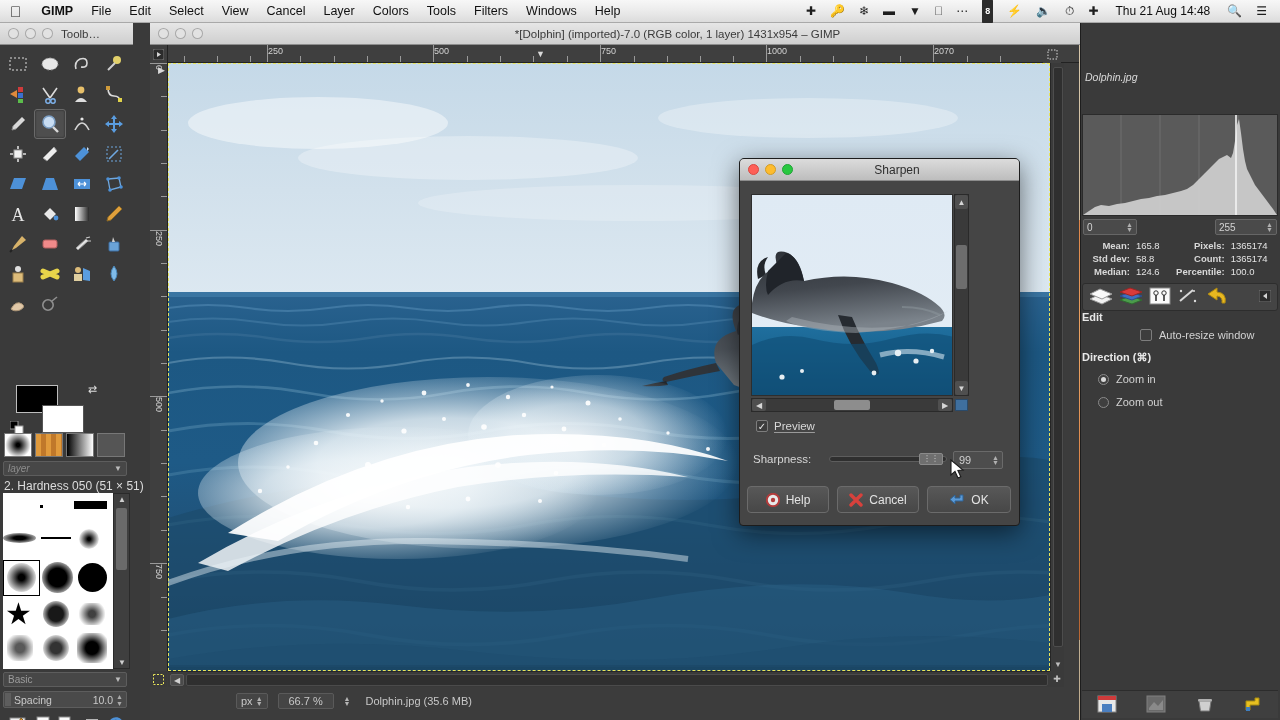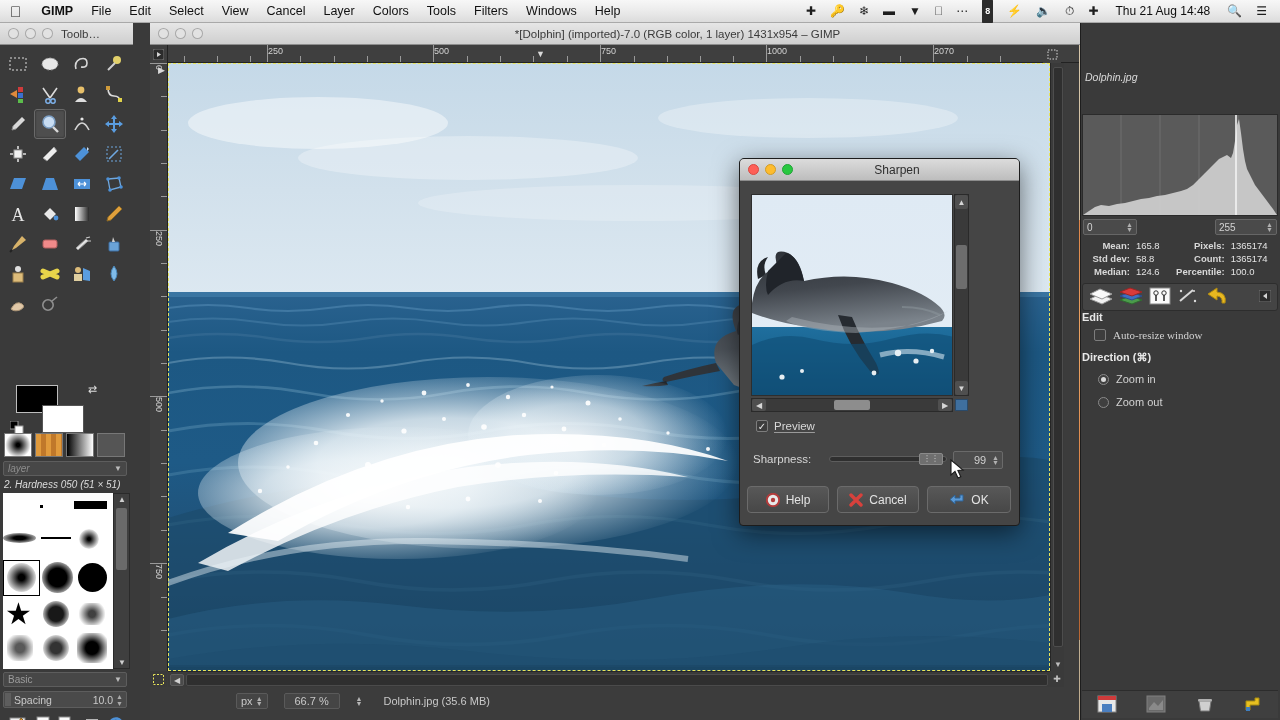--- a/index.html
+++ b/index.html
@@ -64,21 +64,21 @@
   
   .pprow { position:absolute; left:4px; top:410px; width:126px; height:26px; display:flex; gap:3px; }
   .ppcell { width:28px; height:24px; border:1px solid #777; }
 
   .filterbox { position:absolute; left:3px; top:438px; width:124px; height:15px;
                background:#474747; border:1px solid #5d5d5d; border-radius:2px;
                color:#8d8d8d; font-size:10px; font-style:italic; padding:1px 4px;
                display:flex; align-items:center; }
   .filterbox .chev { margin-left:auto; color:#bbb; font-size:8px; font-style:normal;}
   .brushlabel { position:absolute; left:4px; top:456px; width:126px; color:#dcdcdc;
-                font-size:10px; font-style:italic; white-space:nowrap; }
+                font-size:12px; white-space:nowrap; }
   .brushgrid { position:absolute; left:3px; top:470px; width:110px; height:176px;
                background:#fff; }
   .brushgrid .bcell { position:absolute; width:36px; height:35px; }
   .brushgrid .bsel { position:absolute; left:0px; top:67px; width:37px; height:36px;
                      border:1.5px solid #000; }
   .brushscroll{ position:absolute; left:113px; top:470px; width:17px; height:176px;
                 background:#3f3f3f; border:1px solid #2a2a2a; }
   .brushscroll .thumb{ position:absolute; left:2px; top:14px; width:11px; height:62px;
                 background:#6a6a6a; border-radius:2px;}
   .brushscroll .ar { position:absolute; left:4px; color:#cfcfcf; font-size:8px;}
@@ -143,21 +143,21 @@
             display:flex; align-items:center; justify-content:center; gap:6px;}
   .chk { width:12px; height:12px; border:1px solid #7d7d7d; background:#3d3d3d;
          border-radius:2px; display:inline-flex; align-items:center; justify-content:center;
          color:#e9e9e9; font-size:10px; }
   .slider-track{ position:absolute; height:6px; background:#2f2f2f;
                  border:1px solid #5d5d5d; border-radius:3px;}
   .slider-thumb{ position:absolute; width:24px; height:12px; background:#6f6f6f;
                  border:1px solid #8a8a8a; border-radius:2px; color:#cfcfcf;
                  font-size:8px; text-align:center; line-height:10px;}
   .spin { position:absolute; background:#4d4d4d; border:1px solid #6a6a6a; border-radius:2px;
-          color:#cfcfcf; font-size:11px; display:flex; align-items:center; padding-left:20px;}
+          color:#cfcfcf; font-size:11px; display:flex; align-items:center; padding-left:5px;}
 
   
   #rdock { position:absolute; left:1080px; top:23px; width:200px; height:697px;
            background:#3a3a3a; border-left:1px solid #1d1d1d; }
   #rdock .rd-title { position:absolute; left:0; top:0; width:200px; }
   .tabstrip { position:absolute; left:0; top:22px; width:200px; height:22px;
               background:#2f2f2f; display:flex; align-items:center; }
   .tabitem { height:22px; display:flex; align-items:center; gap:4px; padding:0 7px 0 4px;
              background:#474747; color:#e0e0e0; font-size:10.5px;
              border-right:1px solid #2a2a2a;}
@@ -783,21 +783,21 @@
         <rect x="0.5" y="0.5" width="10" height="10" fill="none" stroke="#e8e45a" stroke-dasharray="2 1.5"></rect>
       </svg>
   </div>
 
   <div class="hscroll" style="left:168px;top:671px;width:882px;height:16px;">
     <div style="position:absolute;left:2px;top:2px;width:14px;height:12px;background:#4a4a4a;border:1px solid #5d5d5d;border-radius:2px;color:#d0d0d0;font-size:8px;text-align:center;line-height:11px;">◀</div>
     <div class="hthumb" style="left:18px;top:2px;width:862px;height:12px;"></div>
   </div>
   <div style="position:absolute;left:1050px;top:671px;width:14px;height:16px;background:#3a3a3a;display:flex;align-items:center;justify-content:center;color:#c0c0c0;font-size:9px;">✚</div>
 
-  <div class="statusbar" style="left:150px;top:687px;width:929px;height:27px;padding-left:86px;gap:16px;">
+  <div class="statusbar" style="left:150px;top:687px;width:929px;height:27px;padding-left:86px;gap:10px;">
     <span class="unitbox">
       <span>px</span>
       <span class="stepper">▲<br>▼</span>
     </span>
     <span class="unitbox" style="min-width:56px;justify-content:center;">
       <span>66.7 %</span>
     </span>
     <span class="stepper" style="color:#b5b5b5;">▲<br>▼</span>
     <span style="margin-left:5px;">Dolphin.jpg (35.6 MB)</span>
   </div>
@@ -1018,21 +1018,21 @@
     </span>
     <span style="margin-left:auto;">
       <svg width="12" height="12">
           <rect x="0" y="0" width="12" height="12" fill="#2c2c2c" stroke="#777"></rect>
           <path d="M8 3 L4 6 L8 9 Z" fill="#d5d5d5"></path>
         </svg>
     </span>
   </div>
 
   <div class="toolopt-title">Edit</div>
-  <div class="optrow" style="left:1094px;top:329px;font-family:Liberation Serif, serif;">
+  <div class="optrow" style="left:1140px;top:329px;">
     <span class="chk"></span>
     <span>Auto-resize window</span>
   </div>
   <div style="position:abs0;"></div>
   <div class="toolopt-title" style="position:absolute;left:1082px;top:351px;">Direction  (⌘)</div>
   <div class="optrow" style="left:1098px;top:373px;">
     <span class="radio on"></span>
     <span>Zoom in</span>
   </div>
   <div class="optrow" style="left:1098px;top:396px;">

